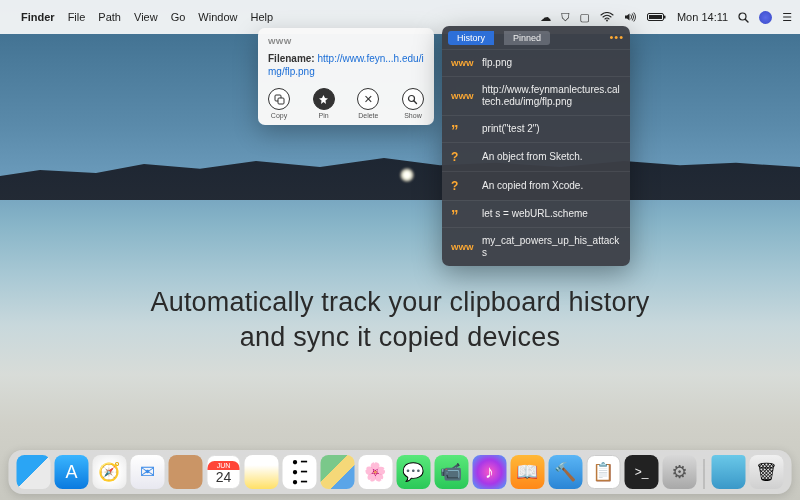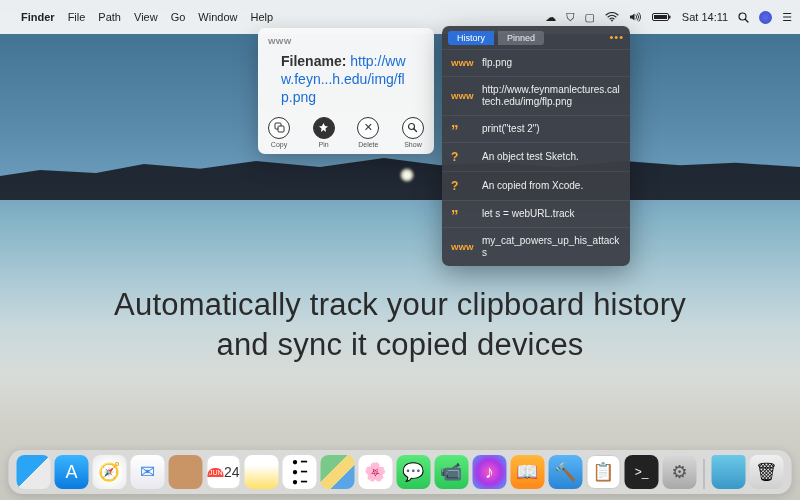--- a/index.html
+++ b/index.html
@@ -9,50 +9,50 @@
 .menubar{position:absolute;top:0;left:0;right:0;height:34px;background:rgba(250,250,250,0.92);display:flex;align-items:center;font-size:11px;color:#222;padding:0 8px;justify-content:space-between}
 .menubar-left{display:flex;align-items:center;gap:13px}
 .menubar-right{display:flex;align-items:center;gap:10px}
 .apple-logo{font-size:13px;line-height:1}
 .menubar-app{font-weight:600}
 .mb-icon{font-size:11px;display:inline-flex;align-items:center}
 .detail-card{position:absolute;top:28px;left:258px;width:176px;background:rgba(248,248,248,0.98);border-radius:7px;box-shadow:0 8px 24px rgba(0,0,0,0.25);padding:8px 10px 6px;font-size:9px;color:#333}
 .detail-head{display:flex;gap:6px;margin-bottom:6px}
 .detail-badge{font-size:8px;font-weight:700;color:#888;letter-spacing:0.3px;margin-top:1px}
 .detail-head-text{line-height:1.35}
-.detail-row{margin:3px 13px;font-size:14px;line-height:1.3}
+.detail-row{margin:3px 0;font-size:10px;line-height:1.3}
 .detail-label{font-weight:600}
 .detail-url{color:#1a6dd6;word-break:break-all}
 .detail-actions{display:flex;justify-content:space-between;margin-top:8px;padding-top:2px}
 .detail-action{display:flex;flex-direction:column;align-items:center;gap:2px;cursor:pointer}
 .action-circle{width:22px;height:22px;border:1.5px solid #333;border-radius:50%;display:flex;align-items:center;justify-content:center;font-size:11px;background:#fff}
 .action-circle.filled{background:#333;color:#fff}
 .action-label{font-size:7px;color:#555}
 .history-panel{position:absolute;top:26px;left:442px;width:188px;background:rgba(60,62,70,0.95);border-radius:7px;box-shadow:0 8px 28px rgba(0,0,0,0.35);overflow:hidden;font-size:9px;color:#eee}
-.history-tabs{display:flex;align-items:flex-start;padding:5px 6px 4px;gap:4px}
+.history-tabs{display:flex;align-items:flex-start;padding:5px 6px 4px;gap:10px}
 .tab{padding:2px 9px;font-size:9px;border-radius:3px;cursor:pointer;background:rgba(130,135,145,0.55)}
 .tab.active{background:#2d6fd8;color:#fff}
 .tab:first-child{border-radius:3px 0 0 3px}
 .tab:nth-child(2){border-radius:0 3px 3px 0}
 .tab-more{margin-left:auto;color:#fa3;cursor:pointer;font-size:11px;letter-spacing:1px}
 .history-item{display:flex;align-items:center;gap:7px;padding:7px 9px;border-top:1px solid rgba(255,255,255,0.07);cursor:pointer}
 .hi-badge{width:24px;font-size:8px;font-weight:700;color:#fa3;text-align:left;flex-shrink:0}
 .hi-quote{color:#fa3;font-size:15px;line-height:0.6;font-weight:700}
 .hi-q{color:#fa3;font-size:12px;font-weight:700}
 .hi-text{font-size:10px;line-height:1.2;word-break:break-all}
-.tagline{position:absolute;top:285px;left:0;right:0;text-align:center;font-size:31px;font-weight:300;color:#2a2a2a;line-height:1.3;letter-spacing:0.2px}
+.tagline{position:absolute;top:285px;left:0;right:0;text-align:center;font-size:27px;font-weight:300;color:#2a2a2a;line-height:1.3;letter-spacing:0.2px}
 .dock{position:absolute;bottom:6px;left:50%;transform:translateX(-50%);background:rgba(230,230,235,0.55);border-radius:14px;padding:5px 8px;display:flex;gap:4px;align-items:end;box-shadow:0 2px 10px rgba(0,0,0,0.15);backdrop-filter:blur(8px)}
 .dock-item{width:34px;height:34px;border-radius:8px;display:flex;align-items:center;justify-content:center;font-size:18px;cursor:pointer;position:relative}
 .dock-sep{width:1px;height:30px;background:rgba(0,0,0,0.25);margin:0 3px}
 .di-finder{background:linear-gradient(135deg,#2aa5f5 50%,#eaeaea 50%)}
 .di-appstore{background:linear-gradient(#3ab5ff,#0a7adf);color:#fff}
 .di-safari{background:radial-gradient(circle,#fff 35%,#e8e8e8);color:#d33}
 .di-mail{background:linear-gradient(#fff,#e8e8f0);color:#3a8ae8}
 .di-contacts{background:#ca9566}
-.di-calendar{background:#fff;border:1px solid #ddd;font-size:10px;flex-direction:row;line-height:1}
+.di-calendar{background:#fff;border:1px solid #ddd;font-size:10px;flex-direction:column;line-height:1}
 .di-notes{background:linear-gradient(#fff 30%,#ffe066);color:#b88}
 .di-reminders{background:#fff}
 .di-maps{background:linear-gradient(135deg,#7ac88a 40%,#f5d878 40% 65%,#5aa5e8 65%)}
 .di-photos{background:#fff}
 .di-messages{background:linear-gradient(#5ae87a,#2ac858);color:#fff}
 .di-facetime{background:linear-gradient(#5ae87a,#2ac858);color:#fff}
 .di-itunes{background:radial-gradient(circle,#f858c8,#a838e8,#48a8f8);color:#fff}
 .di-ibooks{background:linear-gradient(#ffb838,#ff8818);color:#fff}
 .di-xcode{background:linear-gradient(#5ab5f5,#2a85d5);color:#fff}
 .di-pastebot{background:#fff;border:1px solid #ccc}
@@ -97,21 +97,21 @@
           <path d="M7 3 Q8.5 5 7 7 M8.5 1.8 Q11 5 8.5 8.2 M10 0.8 Q13.2 5 10 9.2" stroke="#222" stroke-width="0.9" fill="none" stroke-linecap="round"></path>
         </svg>
     </span>
     <span class="mb-icon">
       <svg width="20" height="10" viewBox="0 0 20 10">
           <rect x="0.5" y="1.5" width="16" height="7" rx="1.5" stroke="#222" stroke-width="1" fill="none"></rect>
           <rect x="2" y="3" width="13" height="4" fill="#222"></rect>
           <rect x="17" y="3.5" width="1.5" height="3" rx="0.5" fill="#222"></rect>
         </svg>
     </span>
-    <span>Sat 14:11</span>
+    <span>Mon 14:11</span>
     <span class="mb-icon">
       <svg width="11" height="11" viewBox="0 0 11 11">
           <circle cx="4.5" cy="4.5" r="3.5" stroke="#222" stroke-width="1.2" fill="none"></circle>
           <line x1="7.2" y1="7.2" x2="10" y2="10" stroke="#222" stroke-width="1.4" stroke-linecap="round"></line>
         </svg>
     </span>
     <span class="mb-icon" style="width:13px;height:13px;border-radius:50%;background:radial-gradient(circle,#5a6ae8,#3a4ac8);display:inline-block"></span>
     <span class="mb-icon">☰</span>
   </div>
 </div>
@@ -171,29 +171,29 @@
   <div class="history-item">
     <span class="hi-badge">WWW</span>
     <span class="hi-text">http://www.feynmanlectures.caltech.edu/img/flp.png</span>
   </div>
   <div class="history-item">
     <span class="hi-badge hi-quote">”</span>
     <span class="hi-text">print("test 2")</span>
   </div>
   <div class="history-item">
     <span class="hi-badge hi-q">?</span>
-    <span class="hi-text">An object test Sketch.</span>
+    <span class="hi-text">An object from Sketch.</span>
   </div>
   <div class="history-item">
     <span class="hi-badge hi-q">?</span>
     <span class="hi-text">An copied from Xcode.</span>
   </div>
   <div class="history-item">
     <span class="hi-badge hi-quote">”</span>
-    <span class="hi-text">let s = webURL.track</span>
+    <span class="hi-text">let s = webURL.scheme</span>
   </div>
   <div class="history-item">
     <span class="hi-badge">WWW</span>
     <span class="hi-text">my_cat_powers_up_his_attacks</span>
   </div>
 </div>
 
 <div class="tagline">
   <div>Automatically track your clipboard history</div>
   <div>and sync it copied devices</div>

